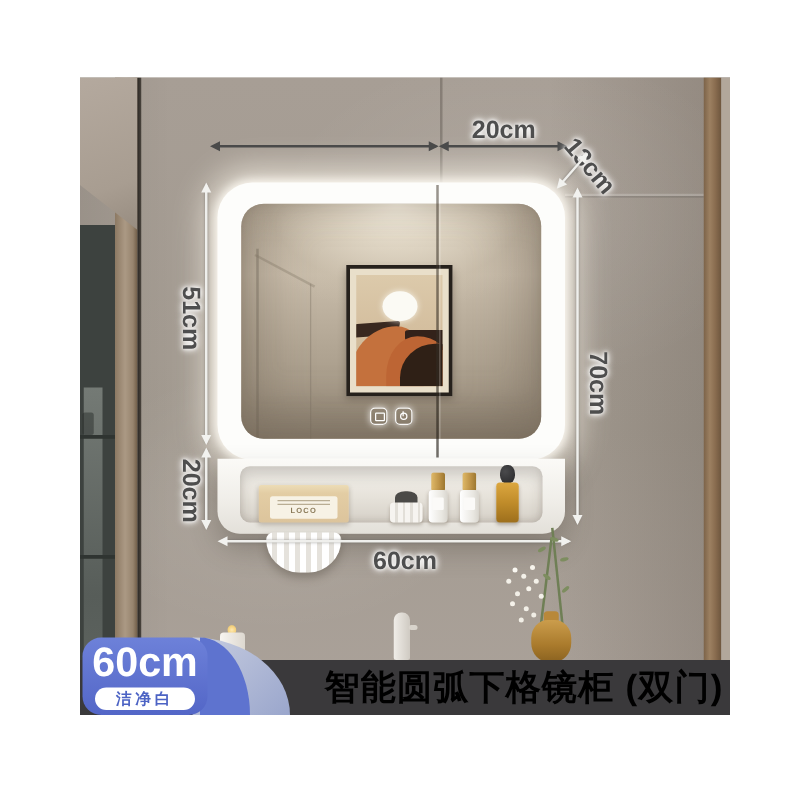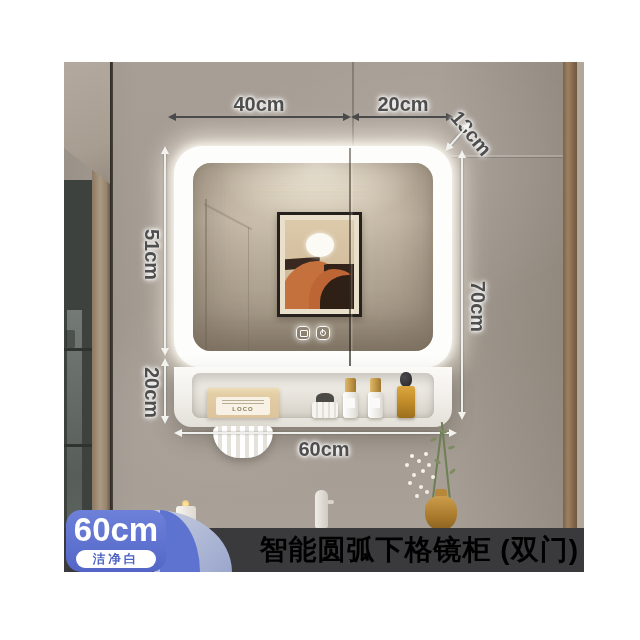--- a/index.html
+++ b/index.html
@@ -186,21 +186,20 @@
   <div class="abs cap c1"></div>
   <div class="abs spray s1"></div>
   <div class="abs slbl l1"></div>
   <div class="abs cap c2"></div>
   <div class="abs spray s2"></div>
   <div class="abs slbl l2"></div>
   <div class="abs pcap"></div>
   <div class="abs perfume"></div>
   <div class="abs tpull"></div>
 
-  <div class="abs lab" style="left:150px;top:31px;width:90px;">40cm</div>
   <div class="abs dl" style="left:108px;top:54px;width:177px;height:2px;"></div>
   <div class="abs ah dk left" style="left:104px;top:50.5px;"></div>
   <div class="abs ah dk right" style="left:279px;top:50.5px;"></div>
 
   <div class="abs lab" style="left:294px;top:31px;width:90px;">20cm</div>
   <div class="abs dl" style="left:291px;top:54px;width:97px;height:2px;"></div>
   <div class="abs ah dk left" style="left:287px;top:50.5px;"></div>
   <div class="abs ah dk right" style="left:382px;top:50.5px;"></div>
 
   <div class="abs lab" style="left:381px;top:60px;width:52px;transform:rotate(50deg);">13cm</div>

